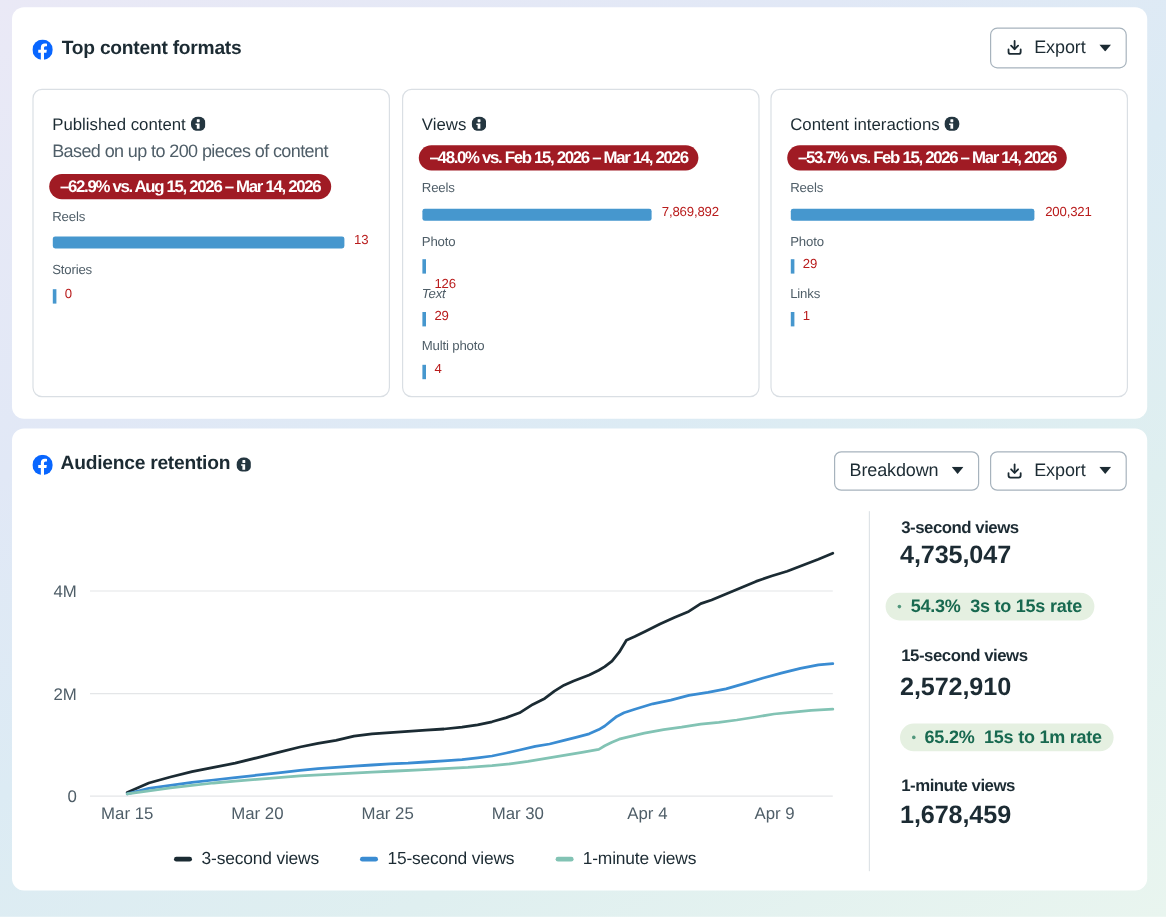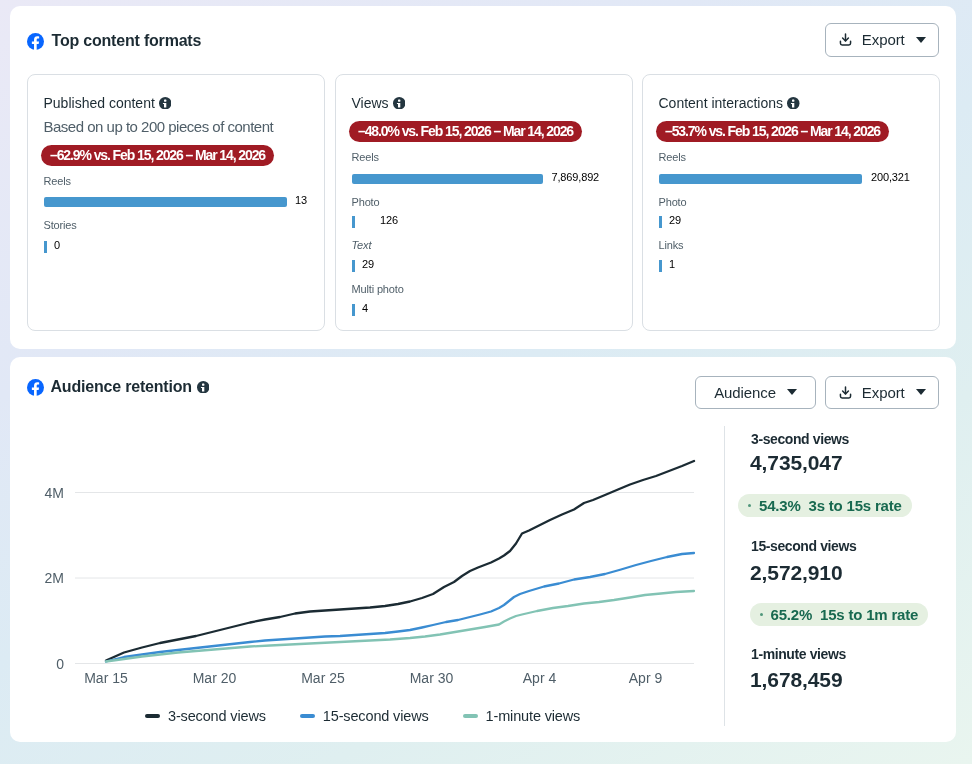--- a/index.html
+++ b/index.html
@@ -15,21 +15,21 @@
 .hdr { position:absolute; display:flex; align-items:center; }
 .hdr .ttl { font-size:16px; font-weight:bold; color:#1c2b33; letter-spacing:-0.2px; }
 .btn { position:absolute; display:flex; align-items:center; justify-content:center;
   border:1px solid #a7b3bd; border-radius:6px; background:#fff; color:#1c2b33;
   font-size:15px; letter-spacing:-0.1px; }
 .subcard { position:absolute; border:1px solid #dadfe4; border-radius:8px; top:74px; height:257px; width:298px; background:#fff; }
 .abs { position:absolute; }
 .t15 { font-size:11px; letter-spacing:-0.15px; }
 .sct { font-size:14px; font-weight:normal; color:#1c2b33; letter-spacing:0px; }
 .gray { color:#4f5e68; }
-.dark { color:#000000; }
+.dark { color:#b91c1c; }
 .redpill { position:absolute; height:20.5px; border-radius:10.5px; background:#a01b24; color:#fff;
   font-size:14px; font-weight:bold; letter-spacing:-1.1px; display:flex; align-items:center; padding:0 9px; white-space:nowrap; }
 .bar { position:absolute; height:10px; border-radius:2px; background:#4697ce; }
 .tick { position:absolute; width:3px; height:12px; background:#4697ce; }
 .greenpill { position:absolute; height:23px; border-radius:12px; background:#e5f0e1; color:#186950;
   font-size:15px; font-weight:bold; letter-spacing:-0.2px; display:flex; align-items:center; padding:0 10px; white-space:nowrap; }
 .statlabel { position:absolute; left:751px; font-size:14px; font-weight:bold; color:#1c2b33; letter-spacing:-0.4px; }
 .statnum { position:absolute; left:750px; font-size:21px; font-weight:bold; color:#1c2b33; letter-spacing:-0.1px; }
 .legend { position:absolute; left:145px; top:708px; display:flex; align-items:center; }
 .legend .sw { width:15px; height:3.5px; border-radius:2px; margin-right:8px; }
@@ -64,21 +64,21 @@
 <div class="subcard" style="left:26.5px;"></div>
 <div class="abs" style="left:43.5px; top:95px; display:flex; align-items:center;">
   <span class="sct">Published content</span>
   <svg width="12.5" height="12.5" viewBox="0 0 13 13" style="margin-left:4px;">
     <circle cx="6.5" cy="6.5" r="6.5" fill="#243640"></circle>
     <rect x="5.2" y="2.5" width="2.5" height="2.5" rx="0.5" fill="#fff"></rect>
     <path d="M4.1 6.2h3.5v4.6h-2.4v-3.4h-1.1z" fill="#fff"></path>
   </svg>
 </div>
 <div class="abs gray" style="left:43.5px; top:117.5px; font-size:15px; letter-spacing:-0.5px;text-align:center;">Based on up to 200 pieces of content</div>
-<div class="redpill" style="left:41px; top:145px;">–62.9% vs. Feb 15, 2026 – Mar 14, 2026</div>
+<div class="redpill" style="left:41px; top:145px;">–62.9% vs. Aug 15, 2026 – Mar 14, 2026</div>
 <div class="abs t15 gray" style="left:43.5px; top:175px;">Reels</div>
 <div class="bar" style="left:43.5px; top:197px; width:243.5px;"></div>
 <div class="abs t15 dark" style="left:295px; top:194px;">13</div>
 <div class="abs t15 gray" style="left:43.5px; top:219px;">Stories</div>
 <div class="tick" style="left:43.5px; top:240.5px;"></div>
 <div class="abs t15 dark" style="left:54px; top:238.5px;">0</div>
 
 <div class="subcard" style="left:334.5px;"></div>
 <div class="abs" style="left:351.5px; top:95px; display:flex; align-items:center;">
   <span class="sct">Views</span>
@@ -87,21 +87,21 @@
     <rect x="5.2" y="2.5" width="2.5" height="2.5" rx="0.5" fill="#fff"></rect>
     <path d="M4.1 6.2h3.5v4.6h-2.4v-3.4h-1.1z" fill="#fff"></path>
   </svg>
 </div>
 <div class="redpill" style="left:349px; top:121px;">–48.0% vs. Feb 15, 2026 – Mar 14, 2026</div>
 <div class="abs t15 gray" style="left:351.5px; top:151px;">Reels</div>
 <div class="bar" style="left:351.5px; top:173.5px; width:191px;"></div>
 <div class="abs t15 dark" style="left:551.5px; top:170.5px;">7,869,892</div>
 <div class="abs t15 gray" style="left:351.5px; top:196px;">Photo</div>
 <div class="tick" style="left:351.5px; top:216px;"></div>
-<div class="abs t15 dark" style="left:362px; top:214px;margin-left:18px;">126</div>
+<div class="abs t15 dark" style="left:362px; top:231px;">126</div>
 <div class="abs t15 gray" style="left:351.5px; top:239px;font-style:italic;">Text</div>
 <div class="tick" style="left:351.5px; top:260px;"></div>
 <div class="abs t15 dark" style="left:362px; top:258px;">29</div>
 <div class="abs t15 gray" style="left:351.5px; top:283px;">Multi photo</div>
 <div class="tick" style="left:351.5px; top:304px;"></div>
 <div class="abs t15 dark" style="left:362px; top:302px;">4</div>
 
 <div class="subcard" style="left:641.5px;"></div>
 <div class="abs" style="left:658.5px; top:95px; display:flex; align-items:center;">
   <span class="sct">Content interactions</span>
@@ -129,21 +129,21 @@
   </svg>
   <span class="ttl">Audience retention</span>
   <svg width="12.5" height="12.5" viewBox="0 0 13 13" style="margin-left:5px;">
     <circle cx="6.5" cy="6.5" r="6.5" fill="#243640"></circle>
     <rect x="5.2" y="2.5" width="2.5" height="2.5" rx="0.5" fill="#fff"></rect>
     <path d="M4.1 6.2h3.5v4.6h-2.4v-3.4h-1.1z" fill="#fff"></path>
   </svg>
 </div>
 
 <div class="btn" style="left:695px; top:375.5px; width:121px; height:33.5px;">
-  <span>Audience</span>
+  <span>Breakdown</span>
   <svg width="10" height="6" viewBox="0 0 10 6" style="margin-left:11px;">
       <path d="M0 0h10L5 6z" fill="#1c2b33"></path>
     </svg>
 </div>
 
 <div class="btn" style="left:824.5px; top:375.5px; width:114.5px; height:33.5px;">
   <svg width="15" height="15" viewBox="0 0 16 16" fill="none" stroke="#1c2b33" stroke-width="1.6" stroke-linecap="round" stroke-linejoin="round" style="margin-right:9px;">
     <path d="M8 2.2v7.2"></path>
       <path d="M4.9 6.5L8 9.6l3.1-3.1"></path>
       <path d="M2.6 9.8v2.2c0 1 .8 1.8 1.8 1.8h7.2c1 0 1.8-.8 1.8-1.8V9.8"></path>

